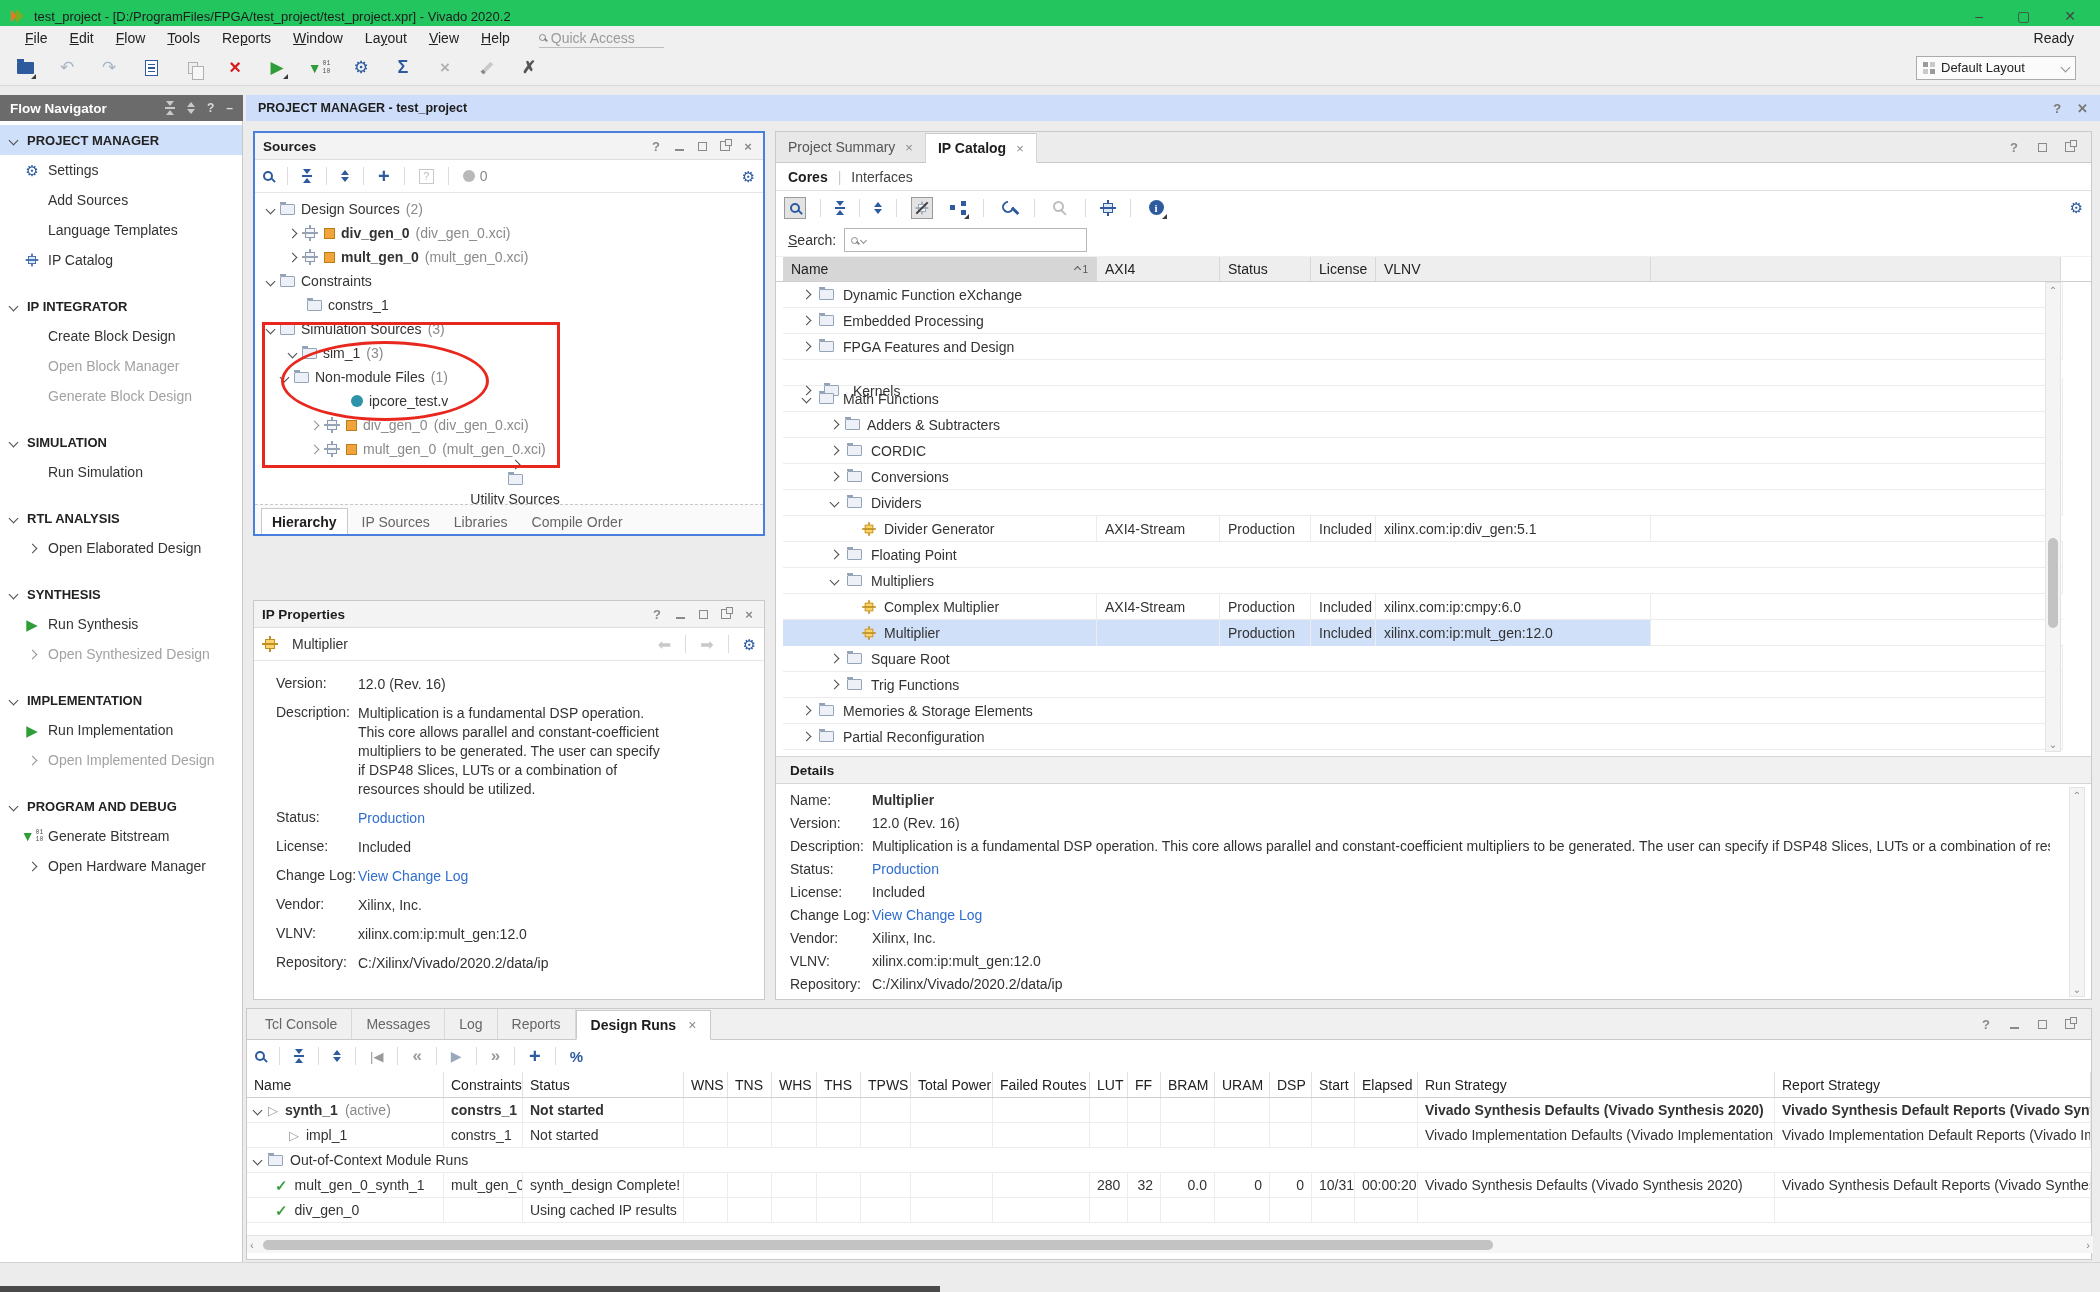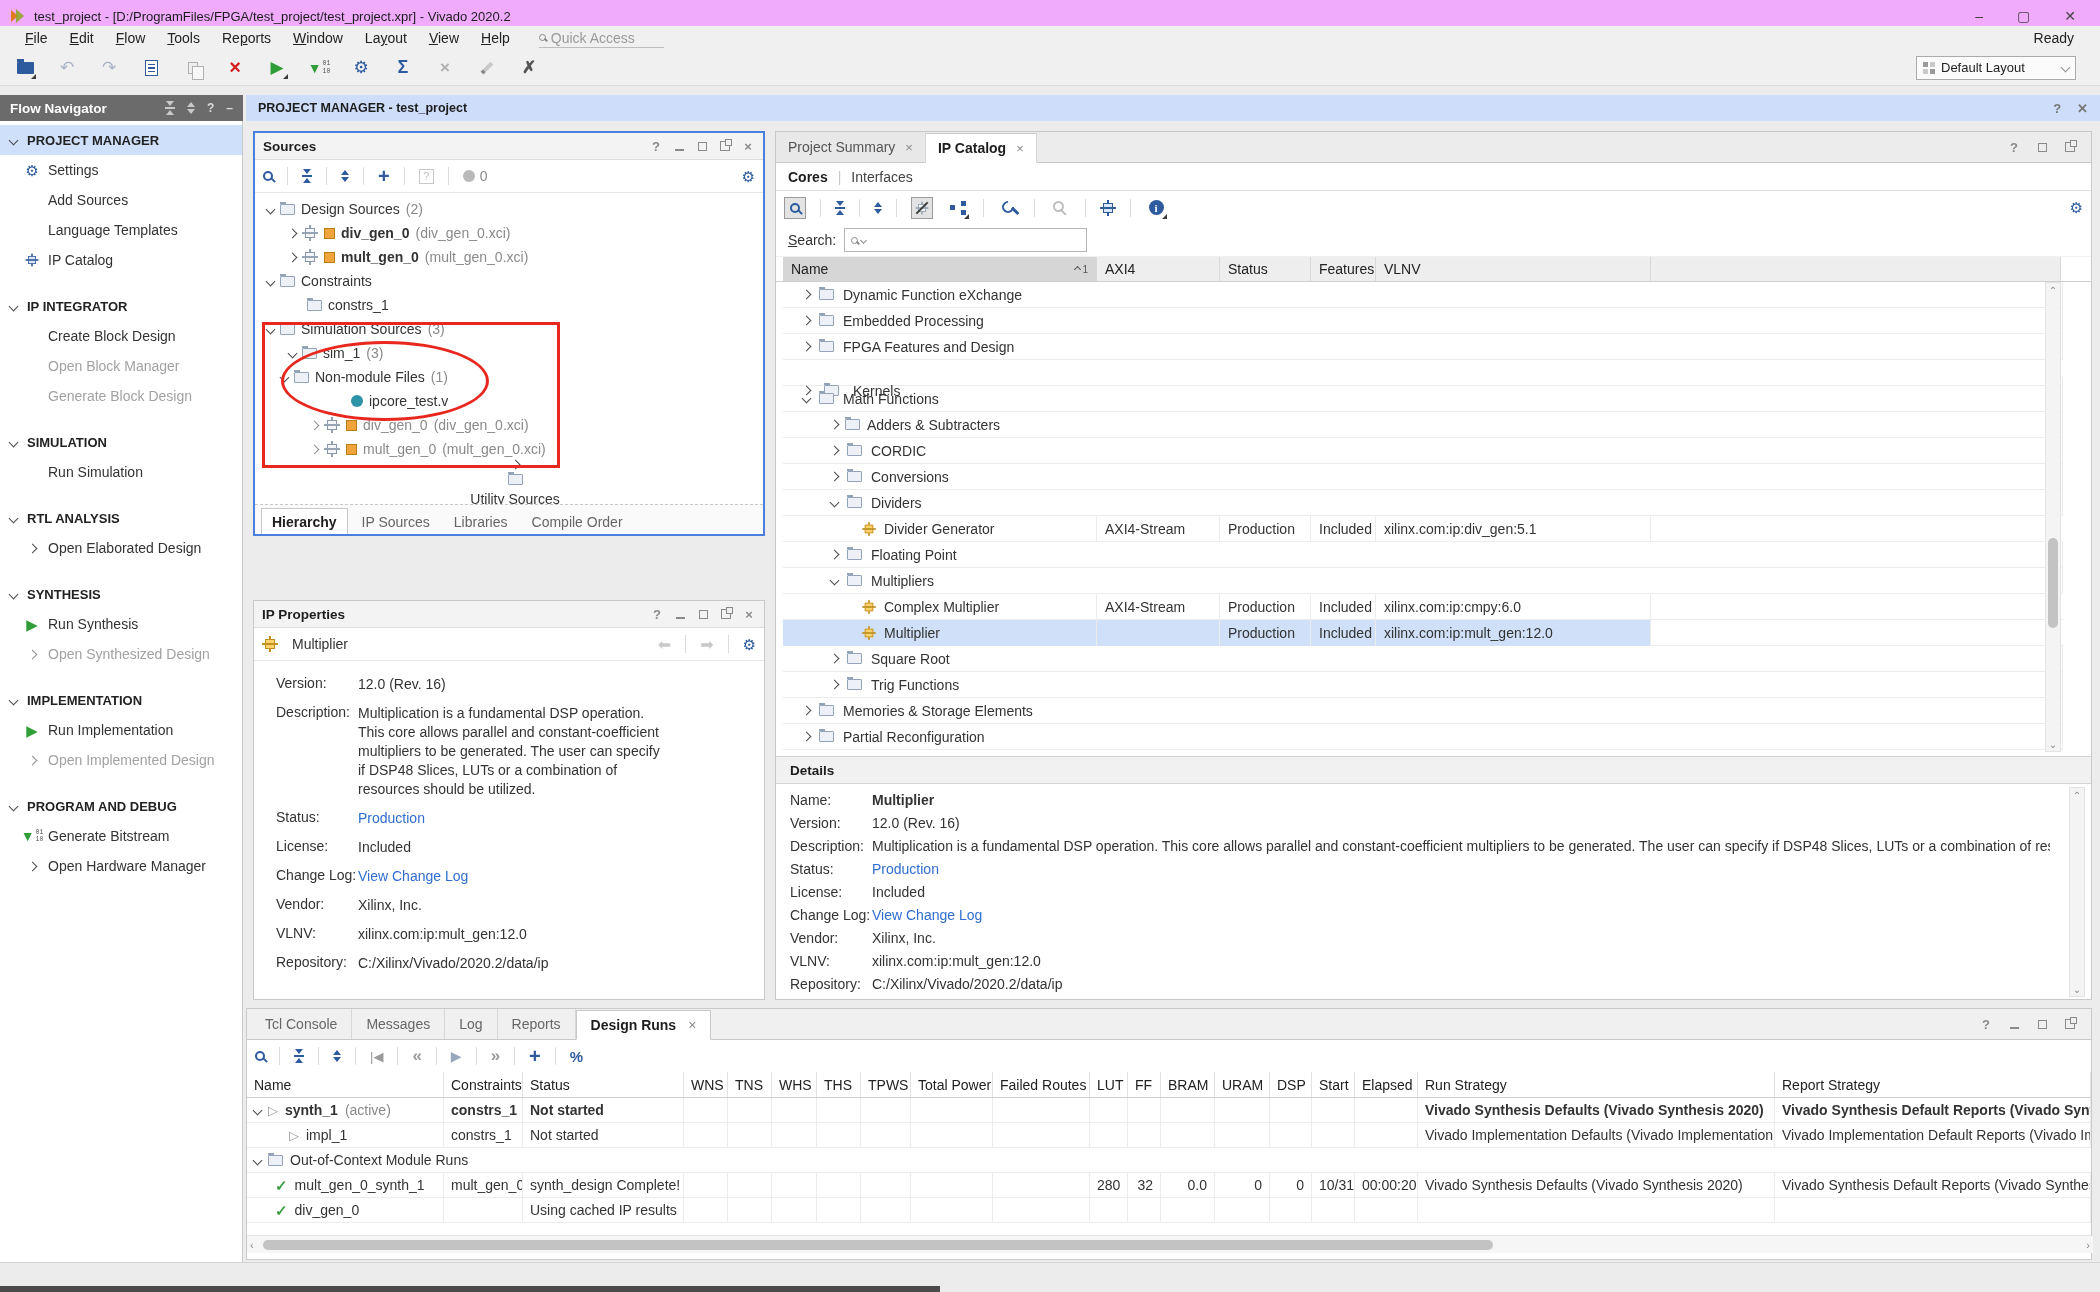--- a/index.html
+++ b/index.html
@@ -1,21 +1,21 @@
 <!DOCTYPE html>
 <html><head>
 <meta charset="utf-8">
 <style>
   * { margin:0; padding:0; box-sizing:border-box; }
   html,body { width:2100px; height:1292px; font-family:"Liberation Sans",sans-serif; font-size:14px; color:#333; background:#ececec; overflow:hidden; }
   .abs { position:absolute; }
   .fx { display:flex; align-items:center; }
 
   
-  #titlebar { left:0; top:0; width:2100px; height:26px; background:#f0abfc; border-bottom:1px solid #d8dce5; display:flex; align-items:center; padding:16px 10px; }
+  #titlebar { left:0; top:0; width:2100px; height:26px; background:#22c55e; border-bottom:1px solid #d8dce5; display:flex; align-items:center; padding:16px 10px; }
   #titlebar .title { font-size:13px; color:#1c1c1c; margin-left:8px; }
   .winbtns { margin-left:auto; display:flex; gap:34px; padding-right:14px; color:#444; font-size:14px; }
   #menubar { left:0; top:26px; width:2100px; height:24px; background:#f0f0f0; display:flex; align-items:center; padding-left:14px; gap:0; }
   .menu-item { padding:0 11px; height:24px; line-height:24px; color:#222; cursor:default; }
   .menu-item .u { text-decoration:underline; }
   #quick-access { margin-left:18px; width:125px; border-bottom:1px solid #bdbdbd; color:#9a9a9a; display:flex; align-items:center; gap:5px; height:20px; }
   #ready { margin-left:auto; margin-right:26px; color:#222; }
   #toolbar { left:0; top:50px; width:2100px; height:36px; background:#f0f0f0; border-bottom:1px solid #dadada; display:flex; align-items:center; padding-left:14px; gap:20px; }
   .tbi { width:22px; height:22px; display:flex; align-items:center; justify-content:center; position:relative; }
   #layout-select { margin-left:auto; margin-right:24px; width:160px; height:24px; border:1px solid #ababab; background:#fbfbfb; display:flex; align-items:center; padding:0 6px; gap:6px; font-size:13px; color:#222; }
@@ -675,21 +675,21 @@
   <div class="cat-head">
     <div class="hc k0" style="background:#d6d6d6;display:flex;justify-content:space-between;align-items:center;">
         <span>Name</span>
         <span class="sortind">
           <span class="chev sm" style="transform:rotate(-135deg);border-color:#555;"></span>
           <span>1</span>
         </span>
       </div>
     <div class="hc k1"><span>AXI4</span></div>
     <div class="hc k2"><span>Status</span></div>
-    <div class="hc k3"><span>Features</span></div>
+    <div class="hc k3"><span>License</span></div>
     <div class="hc k4"><span>VLNV</span></div>
     <div class="hc kf"></div>
   </div>
   <div>
     <div class="cat-row">
         <span class="cat-name" style="flex:1;padding-left:20px;gap:9px;">
           <span class="chev r"></span>
           <span class="folder"></span>
           <span>Dynamic Function eXchange</span>
         </span>

